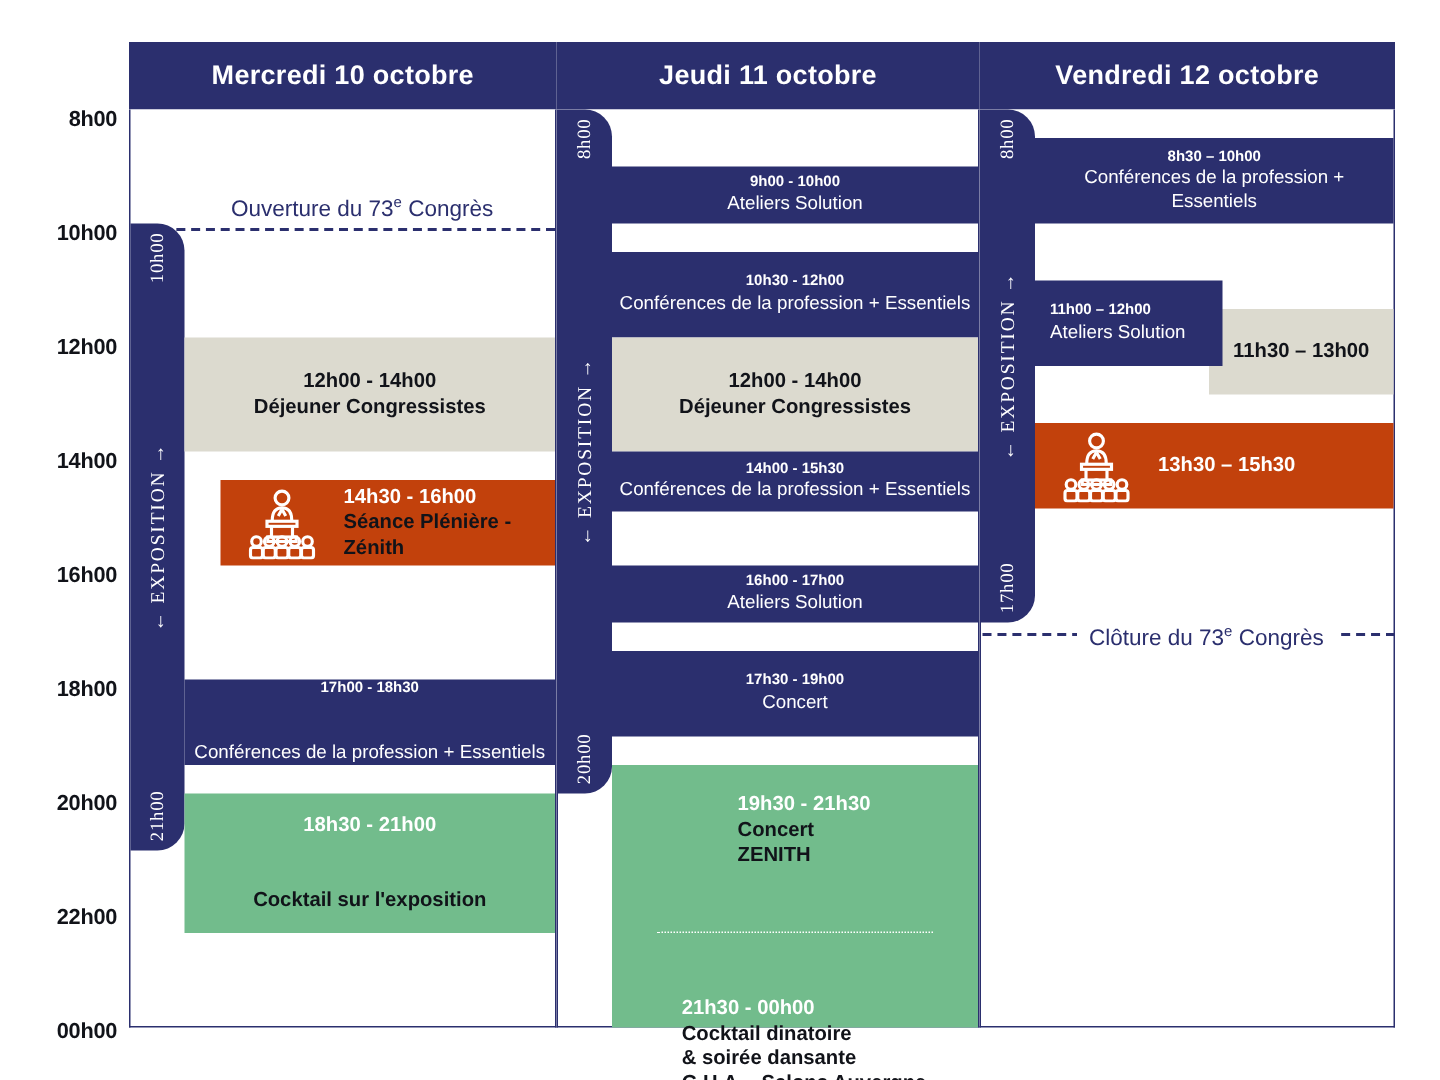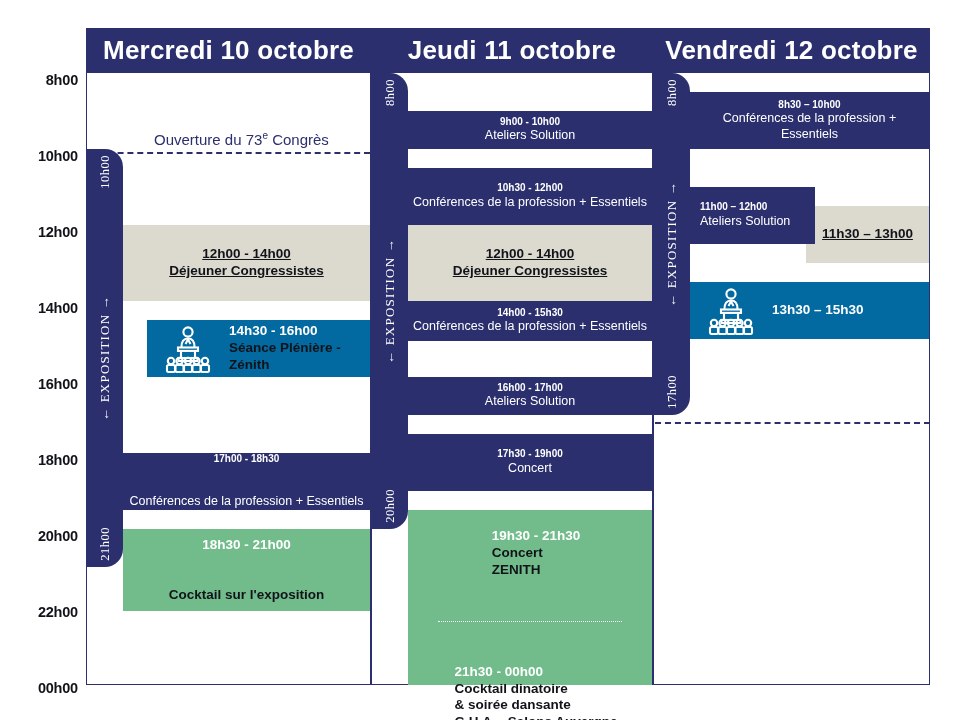--- a/index.html
+++ b/index.html
@@ -18,21 +18,21 @@
     font-size: 14.5px; font-weight: 700; color: #111319;
     letter-spacing: -0.2px; white-space: nowrap;
     transform: translateY(-50%);
   }
 
   
   .day-col { position: absolute; top: 28px; }
   .day-head {
     height: 45px; background: #2b2f6e; color: #ffffff;
     display: flex; align-items: center; justify-content: center;
-    font-size: 26px; font-weight: 700; letter-spacing: 0.2px;
+    font-size: 18px; font-weight: 700; letter-spacing: 0.2px;
   }
   .day-body {
     position: relative; background: #ffffff;
     border-left: 1.5px solid #2b2f6e;
     border-right: 1.5px solid #2b2f6e;
     border-bottom: 1.5px solid #2b2f6e;
     overflow: visible;
   }
 
   
@@ -63,23 +63,23 @@
     position: absolute;
     display: flex; flex-direction: column;
     align-items: center; justify-content: center;
     text-align: center; line-height: 1.25;
     padding: 2px 4px;
   }
   .event .ev-time { font-size: 10px; font-weight: 700; }
   .event .ev-title { font-size: 12.5px; font-weight: 400; }
 
   .ev-navy { background: #2b2f6e; color: #ffffff; }
-  .ev-beige { background: #dcdacf; color: #111319; text-decoration: underline; }
+  .ev-beige { background: #dcdacf; color: #111319; }
   .ev-beige .ev-time, .ev-beige .ev-title { font-weight: 700; font-size: 13.5px; }
-  .ev-green { background: #0369a1; color: #ffffff; }
+  .ev-green { background: #c2410c; color: #ffffff; }
   .ev-green .ev-time { font-weight: 700; font-size: 13.5px; color:#ffffff; }
   .ev-green .ev-title { font-weight: 700; font-size: 13.5px; color: #111319; }
   .ev-mint { background: #72bc8c; color: #ffffff; gap: 33px; }
   .ev-mint .ev-time { font-weight: 700; font-size: 13.5px; color:#ffffff; }
   .ev-mint .ev-title { font-weight: 700; font-size: 13.5px; color:#111319; }
 
   .event.left-align { align-items: flex-start; text-align: left; padding-left: 10px; }
 
   
   .plenary { flex-direction: row; justify-content: flex-start; gap: 14px; padding-left: 14px; }
@@ -161,21 +161,21 @@
           <span class="ev-time">14h30 - 16h00</span>
           <span class="ev-title">Séance Plénière - Zénith</span>
         </span>
       </div>
 
       <div class="event ev-navy" style="left:36px; right:0; top:380px; height:57px;gap:28px;">
         <span class="ev-time">17h00 - 18h30</span>
         <span class="ev-title">Conférences de la profession + Essentiels</span>
       </div>
 
-      <div class="event ev-mint" style="left:36px; right:0; top:456px; height:82px;">
+      <div class="event ev-mint" style="left:36px; right:0; top:456px; height:93px;">
         <span class="ev-time">18h30 - 21h00</span>
         <span class="ev-title">Cocktail sur l'exposition</span>
       </div>
 
     </div>
   </div>
 
   <div class="day-col" style="left:371px; width:282px;">
     <div class="day-head">Jeudi 11 octobre</div>
     <div class="day-body" style="height:612px;">
@@ -286,14 +286,17 @@
 
     </div>
   </div>
 
   <div class="dash-line" style="left:88px; width:282px; top:152px;"></div>
   <div class="dash-label" style="left:146px; top:141px;">
     <span>Ouverture du 73</span><sup>e</sup><span> Congrès</span>
   </div>
 
   <div class="dash-line" style="left:655px; width:275px; top:422px;"></div>
+  <div class="dash-label" style="left:718px; top:427px;">
+    <span>Clôture du 73</span><sup>e</sup><span> Congrès</span>
+  </div>
 
 </div>
 
 </body></html>

